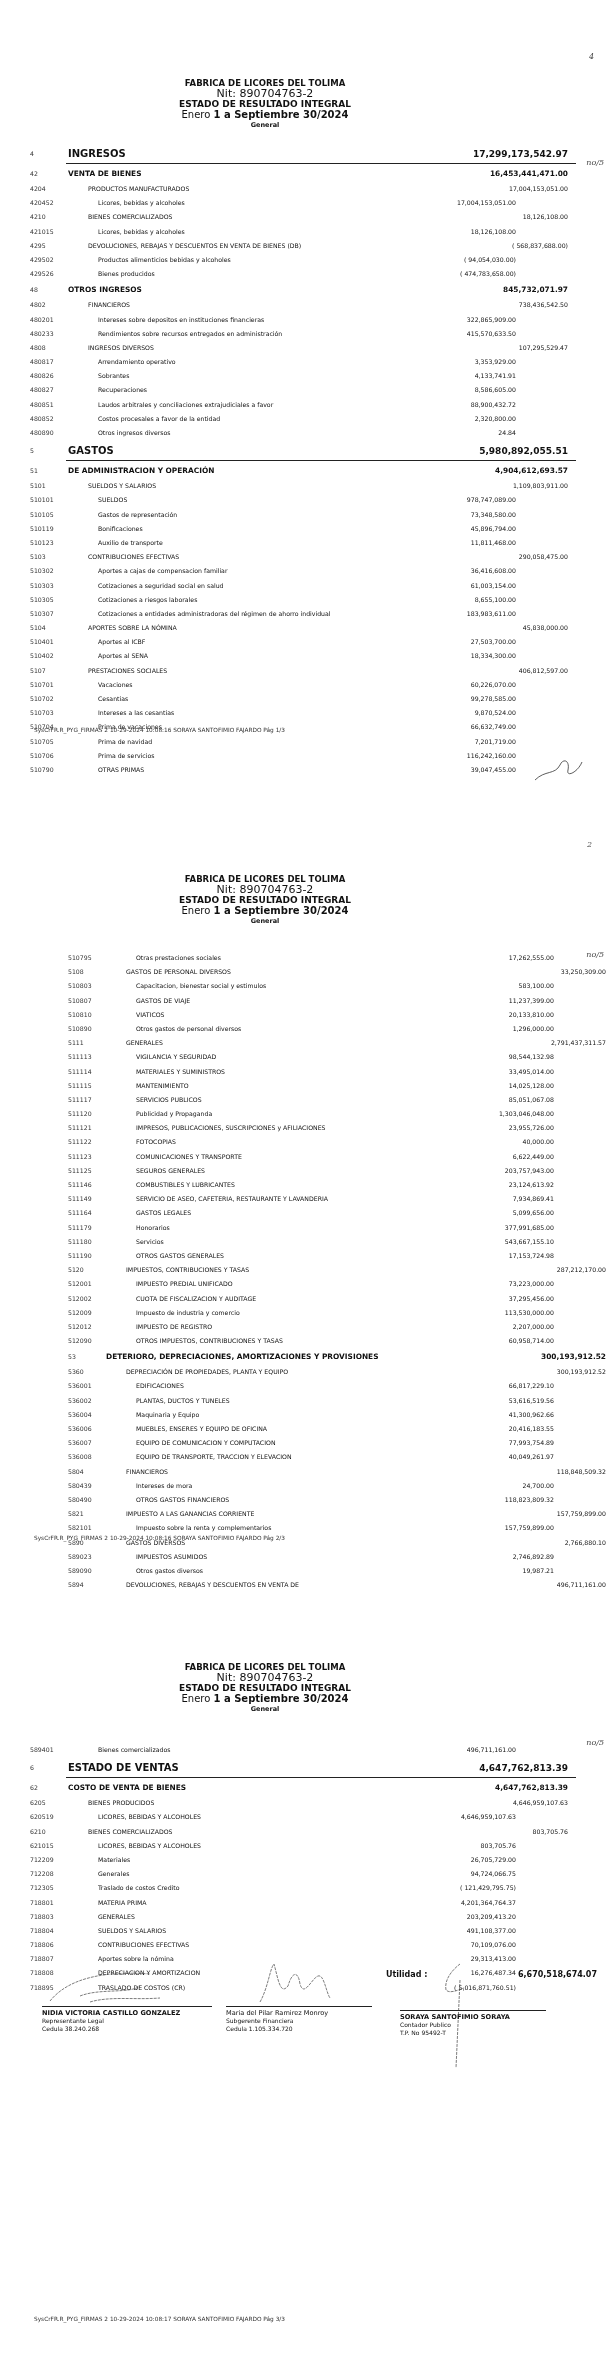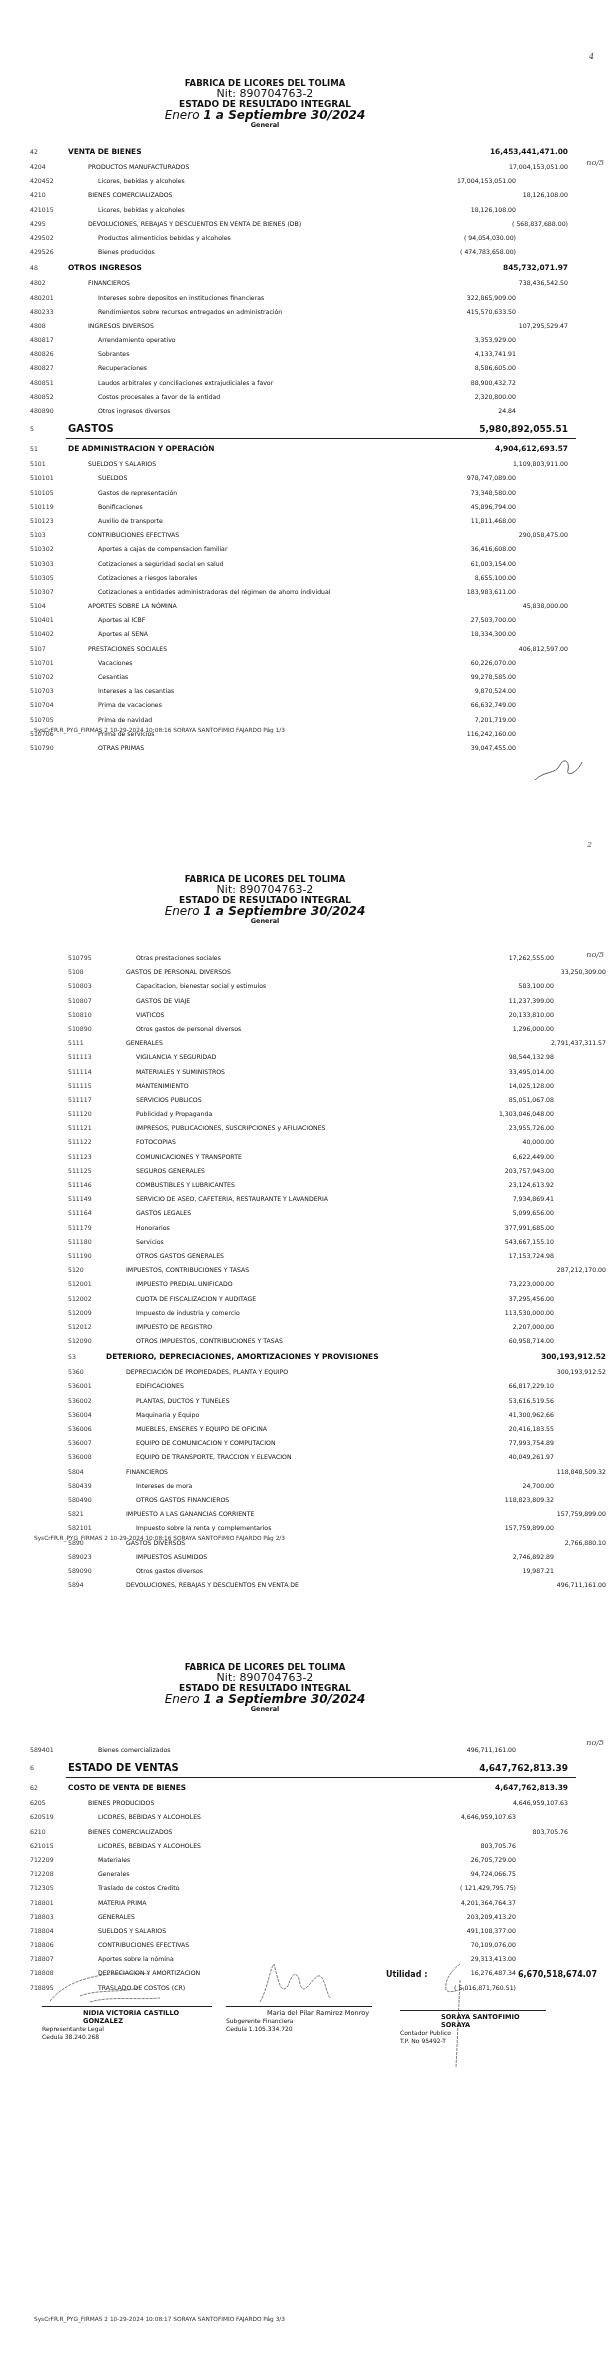--- a/index.html
+++ b/index.html
@@ -5,21 +5,21 @@
   * { box-sizing: border-box; margin: 0; padding: 0; }
   body { width: 612px; height: 2376px; background: #ffffff; font-family: "DejaVu Sans", sans-serif; color: #111; position: relative; overflow: hidden; }
   .page { position: absolute; left: 0; width: 612px; }
   .p1 { top: 0; height: 800px; }
   .p2 { top: 830px; height: 780px; }
   .p3 { top: 1640px; height: 736px; }
   .hdr { position: absolute; left: 0; width: 512px; text-align: center; padding-left: 18px; }
   .hdr .company { font-weight: bold; font-size: 8.5px; line-height: 11px; }
   .hdr .nit { font-size: 11px; line-height: 9px; }
   .hdr .title { font-weight: bold; font-size: 9px; line-height: 12px; }
-  .hdr .period { font-size: 12px; line-height: 10px; font-style: italic; }
+  .hdr .period { font-size: 10px; line-height: 10px; }
   .hdr .period b { font-weight: bold; }
   .hdr .scope { font-size: 6.5px; line-height: 10px; font-weight: bold; }
   .rows { position: absolute; left: 0; width: 612px; }
   .row { position: relative; height: 14.2px; font-size: 6.2px; line-height: 14px; white-space: nowrap; }
   .row .code { position: absolute; left: 30px; color: #333; }
   .row .name { position: absolute; }
   .row .amt { position: absolute; text-align: right; }
   .lvl1 { height: 22px; }
   .lvl1 .name { left: 68px; font-weight: bold; font-size: 10px; line-height: 22px; }
   .lvl1 .code { line-height: 22px; }
@@ -30,38 +30,43 @@
   .lvl2 .code { line-height: 17px; }
   .lvl2 .amt { right: 44px; font-weight: bold; font-size: 7.4px; line-height: 17px; }
   .lvl3 .name { left: 88px; }
   .lvl3 .amt { right: 44px; }
   .lvl4 .name { left: 98px; }
   .lvl4 .amt { right: 96px; }
   .footer { position: absolute; left: 34px; font-size: 5.8px; color: #333; }
   .margin-note { position: absolute; font-size: 8px; color: #444; font-family: "DejaVu Serif", serif; font-style: italic; }
   .sign-block { position: absolute; width: 170px; font-size: 6px; line-height: 8px; }
   .sign-block .sig-line { border-top: 1px solid #222; margin-bottom: 2px; }
-  .sign-block .sig-name { font-weight: bold; font-size: 6.6px; margin-left: 41px; }
+  .sign-block .sig-name { font-weight: bold; font-size: 6.6px; }
   .sig-scribble { position: absolute; }
   .utilidad { position: absolute; font-weight: bold; font-size: 8px; }
 </style>
 </head>
 <body>
 
 <div class="page p1">
   <span class="margin-note" style="right:18px; top:52px;">4</span>
   <span class="margin-note" style="right:8px; top:158px;">no/5</span>
   <div class="hdr" style="top:78px;">
     <div class="company">FABRICA DE  LICORES DEL TOLIMA</div>
     <div class="nit">Nit: 890704763-2</div>
     <div class="title">ESTADO DE RESULTADO INTEGRAL</div>
     <div class="period"><span>Enero </span><b>1 a Septiembre 30/2024</b></div>
     <div class="scope">General</div>
   </div>
   <div class="rows" style="top:143px;">
+      <div class="row lvl1 ruled">
+        <span class="code">4</span>
+        <span class="name">INGRESOS</span>
+        <span class="amt">17,299,173,542.97</span>
+      </div>
       <div class="row lvl2">
         <span class="code">42</span>
         <span class="name">VENTA DE BIENES</span>
         <span class="amt">16,453,441,471.00</span>
       </div>
       <div class="row lvl3">
         <span class="code">4204</span>
         <span class="name">PRODUCTOS  MANUFACTURADOS</span>
         <span class="amt">17,004,153,051.00</span>
       </div>

